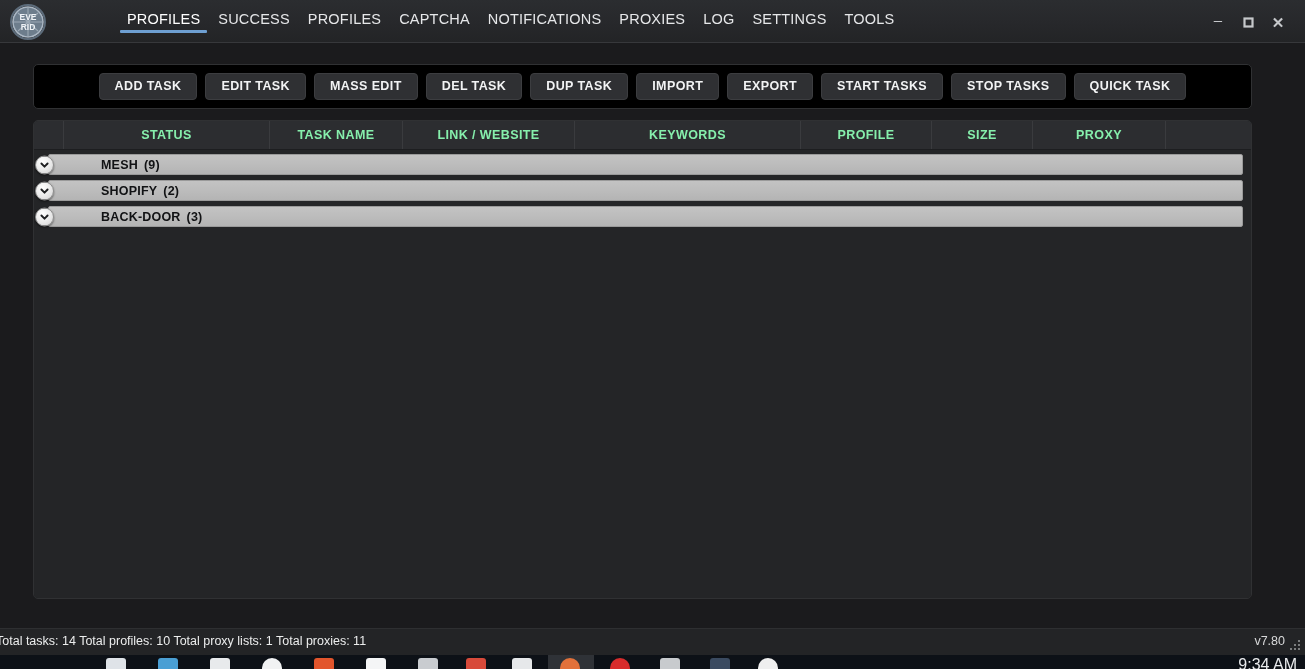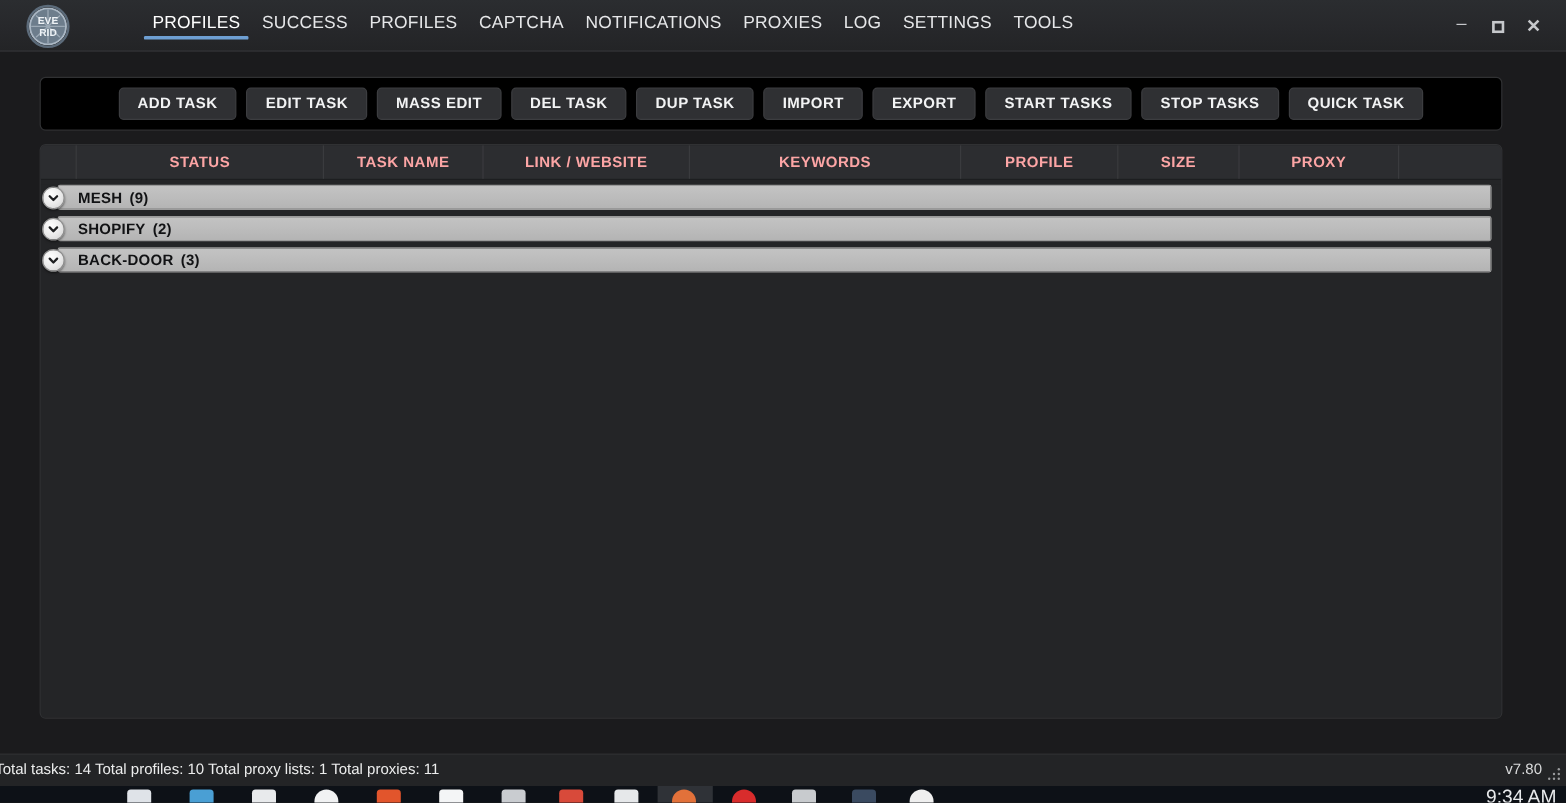--- a/index.html
+++ b/index.html
@@ -26,21 +26,21 @@
     position: absolute;
     left: 0; top: 0;
     width: 1305px;
     height: 43px;
     background: linear-gradient(180deg, #2b2d30 0%, #27282b 55%, #232426 100%);
     border-bottom: 1px solid #37383b;
   }
 
   .logo {
     position: absolute;
-    left: 22px; top: 4px;
+    left: 10px; top: 4px;
     width: 36px; height: 36px;
     border-radius: 50%;
     background:
       radial-gradient(circle at 36% 30%, #9fb3c6 0%, #7b8c9e 38%, #4a5765 70%, #2c3views 100%),
       #4a5765;
     border: 2px solid #5c6b7a;
     overflow: hidden;
   }
   .logo svg { display: block; }
 
@@ -138,21 +138,21 @@
   .thead {
     display: flex;
     height: 29px;
     background: #2c2d30;
     border-bottom: 1px solid #1d1e20;
   }
   .th {
     display: flex;
     align-items: center;
     justify-content: center;
-    color: #fca5a5;
+    color: #86efac;
     font-size: 12.5px;
     font-weight: 700;
     letter-spacing: .4px;
     border-right: 1px solid #3a3b3e;
     height: 100%;
     white-space: nowrap;
   }
   .th:last-child { border-right: none; }
 
   .col-handle { width: 30px; }
@@ -201,20 +201,21 @@
     box-shadow: 0 1px 2px rgba(0,0,0,.5);
   }
   .chevron svg { display: block; }
 
   .group-label {
     font-size: 12.5px;
     font-weight: 700;
     color: #111214;
     letter-spacing: .2px;
     white-space: nowrap;
+    margin-left: 36px;
   }
 
   
   .statusbar {
     position: absolute;
     left: 0; top: 628px;
     width: 1305px;
     height: 27px;
     background: #232426;
     border-top: 1px solid #2e2f31;

